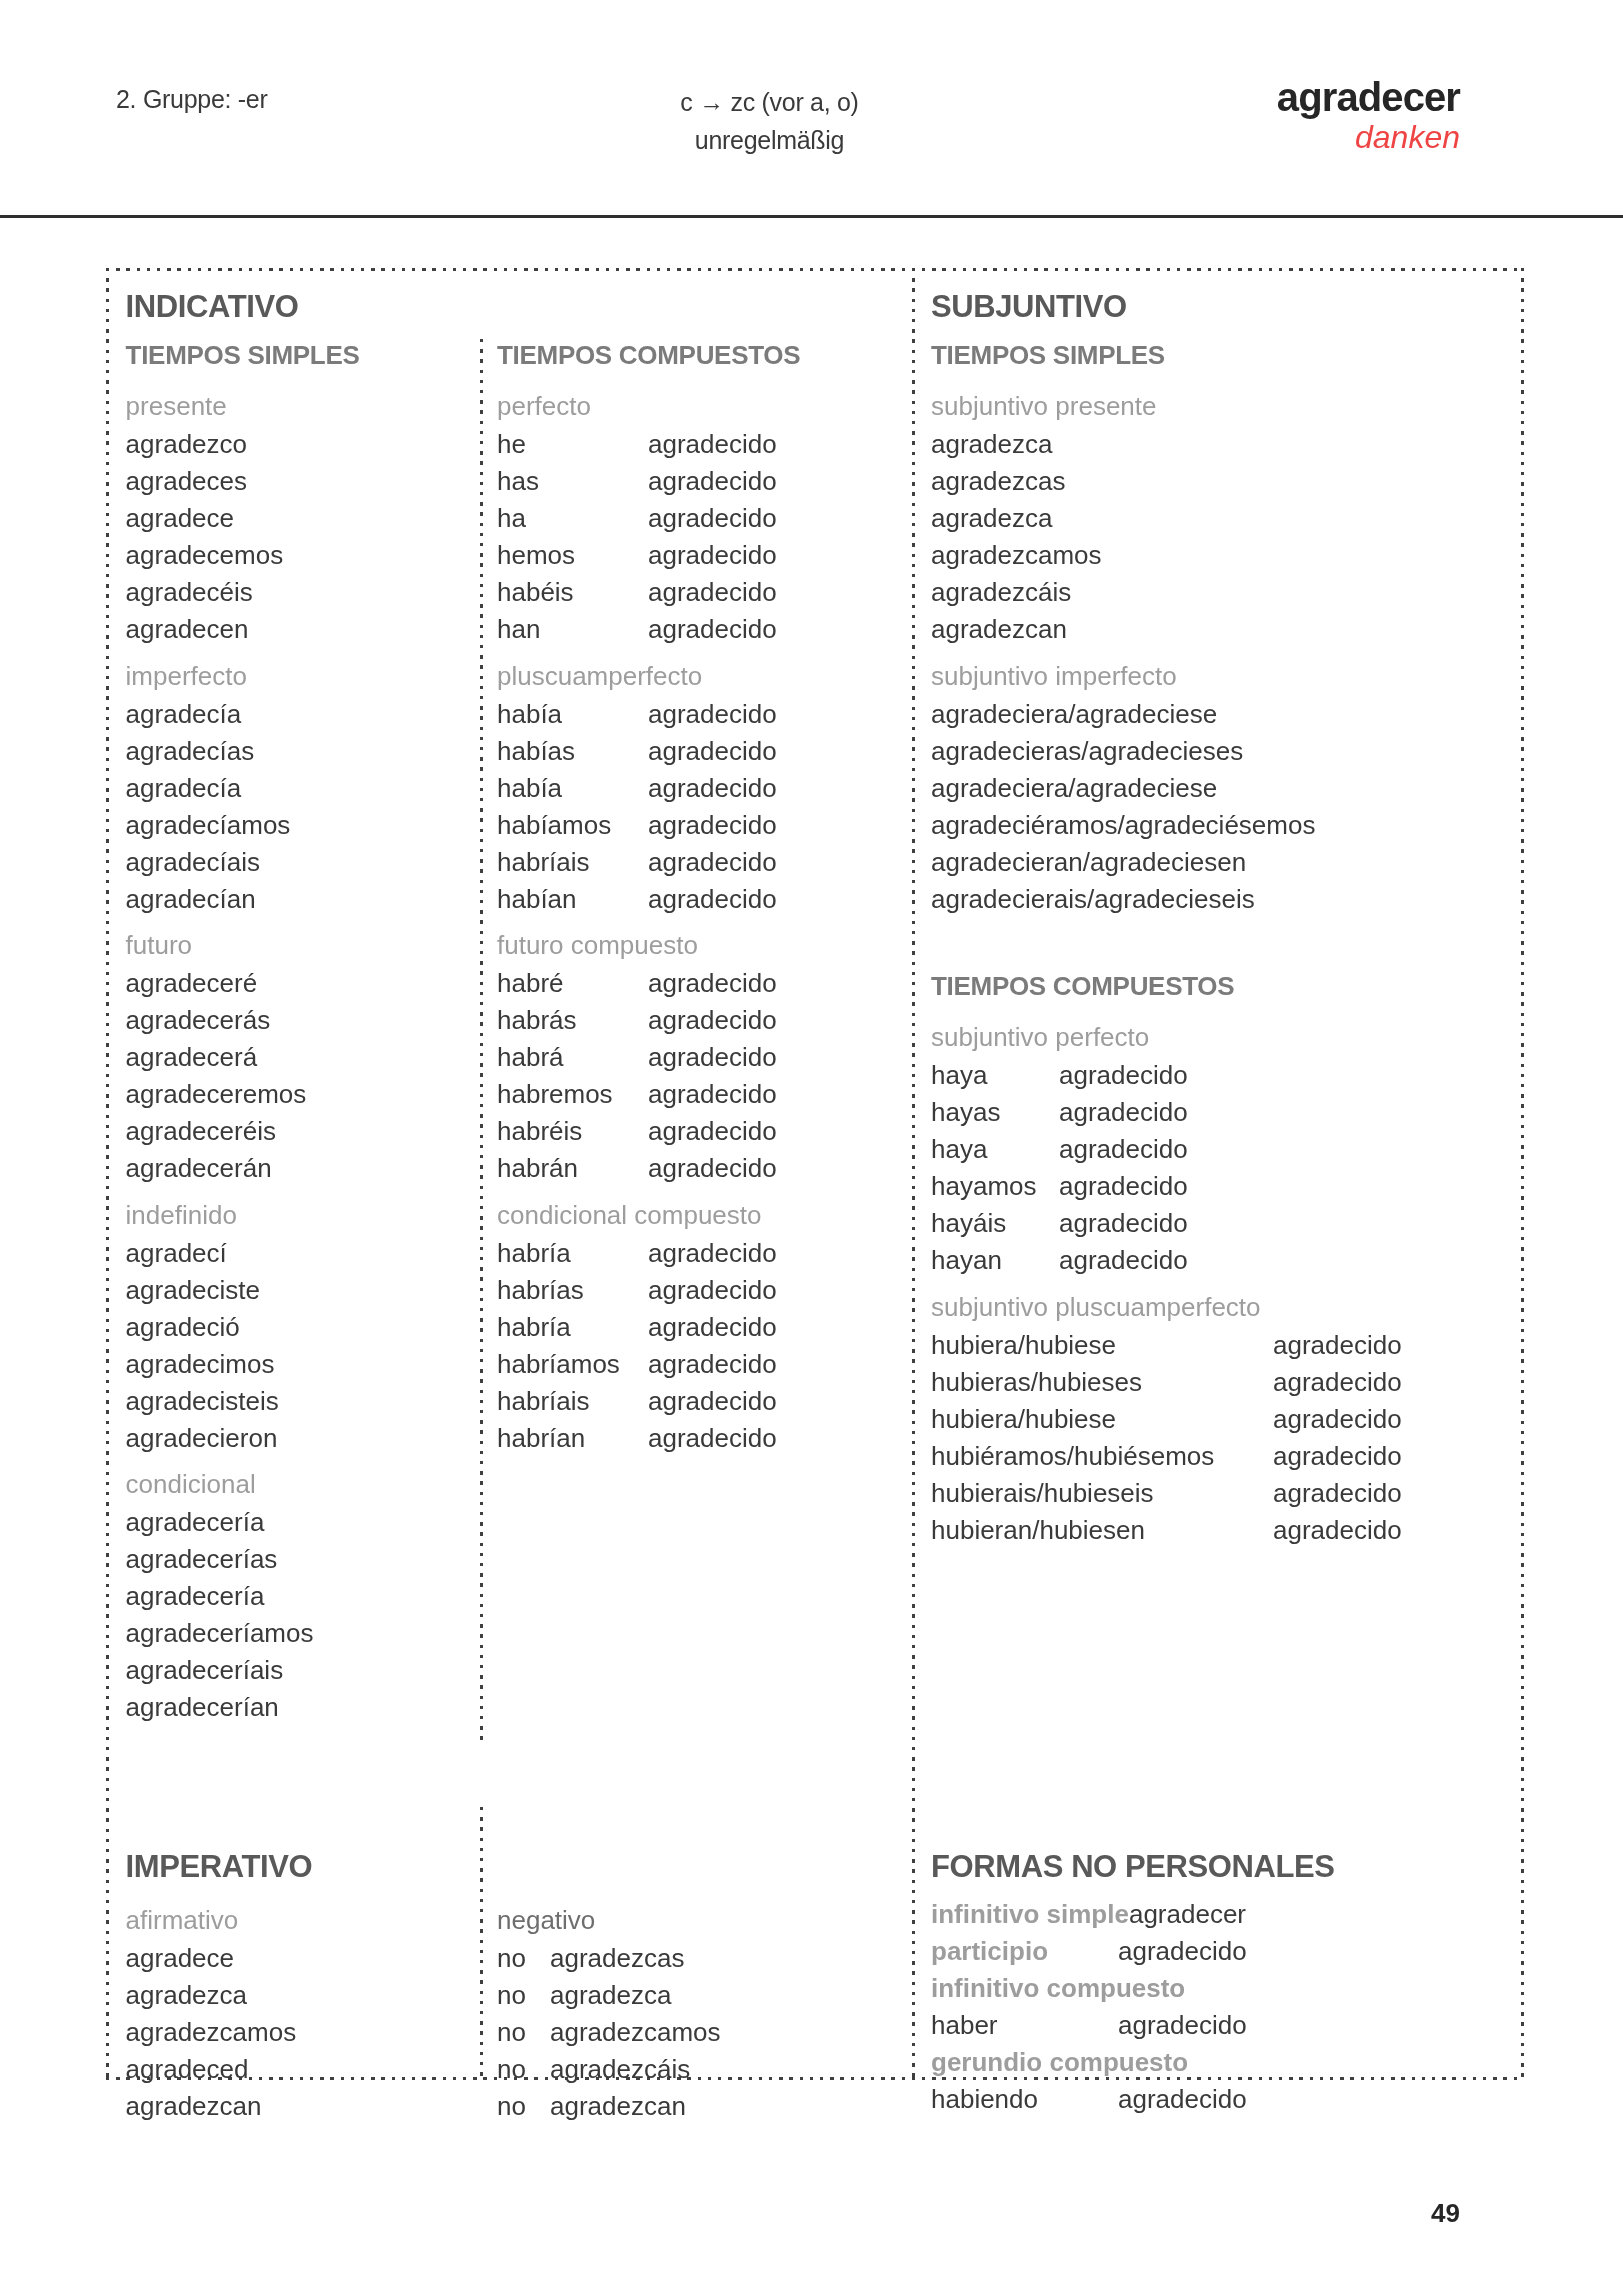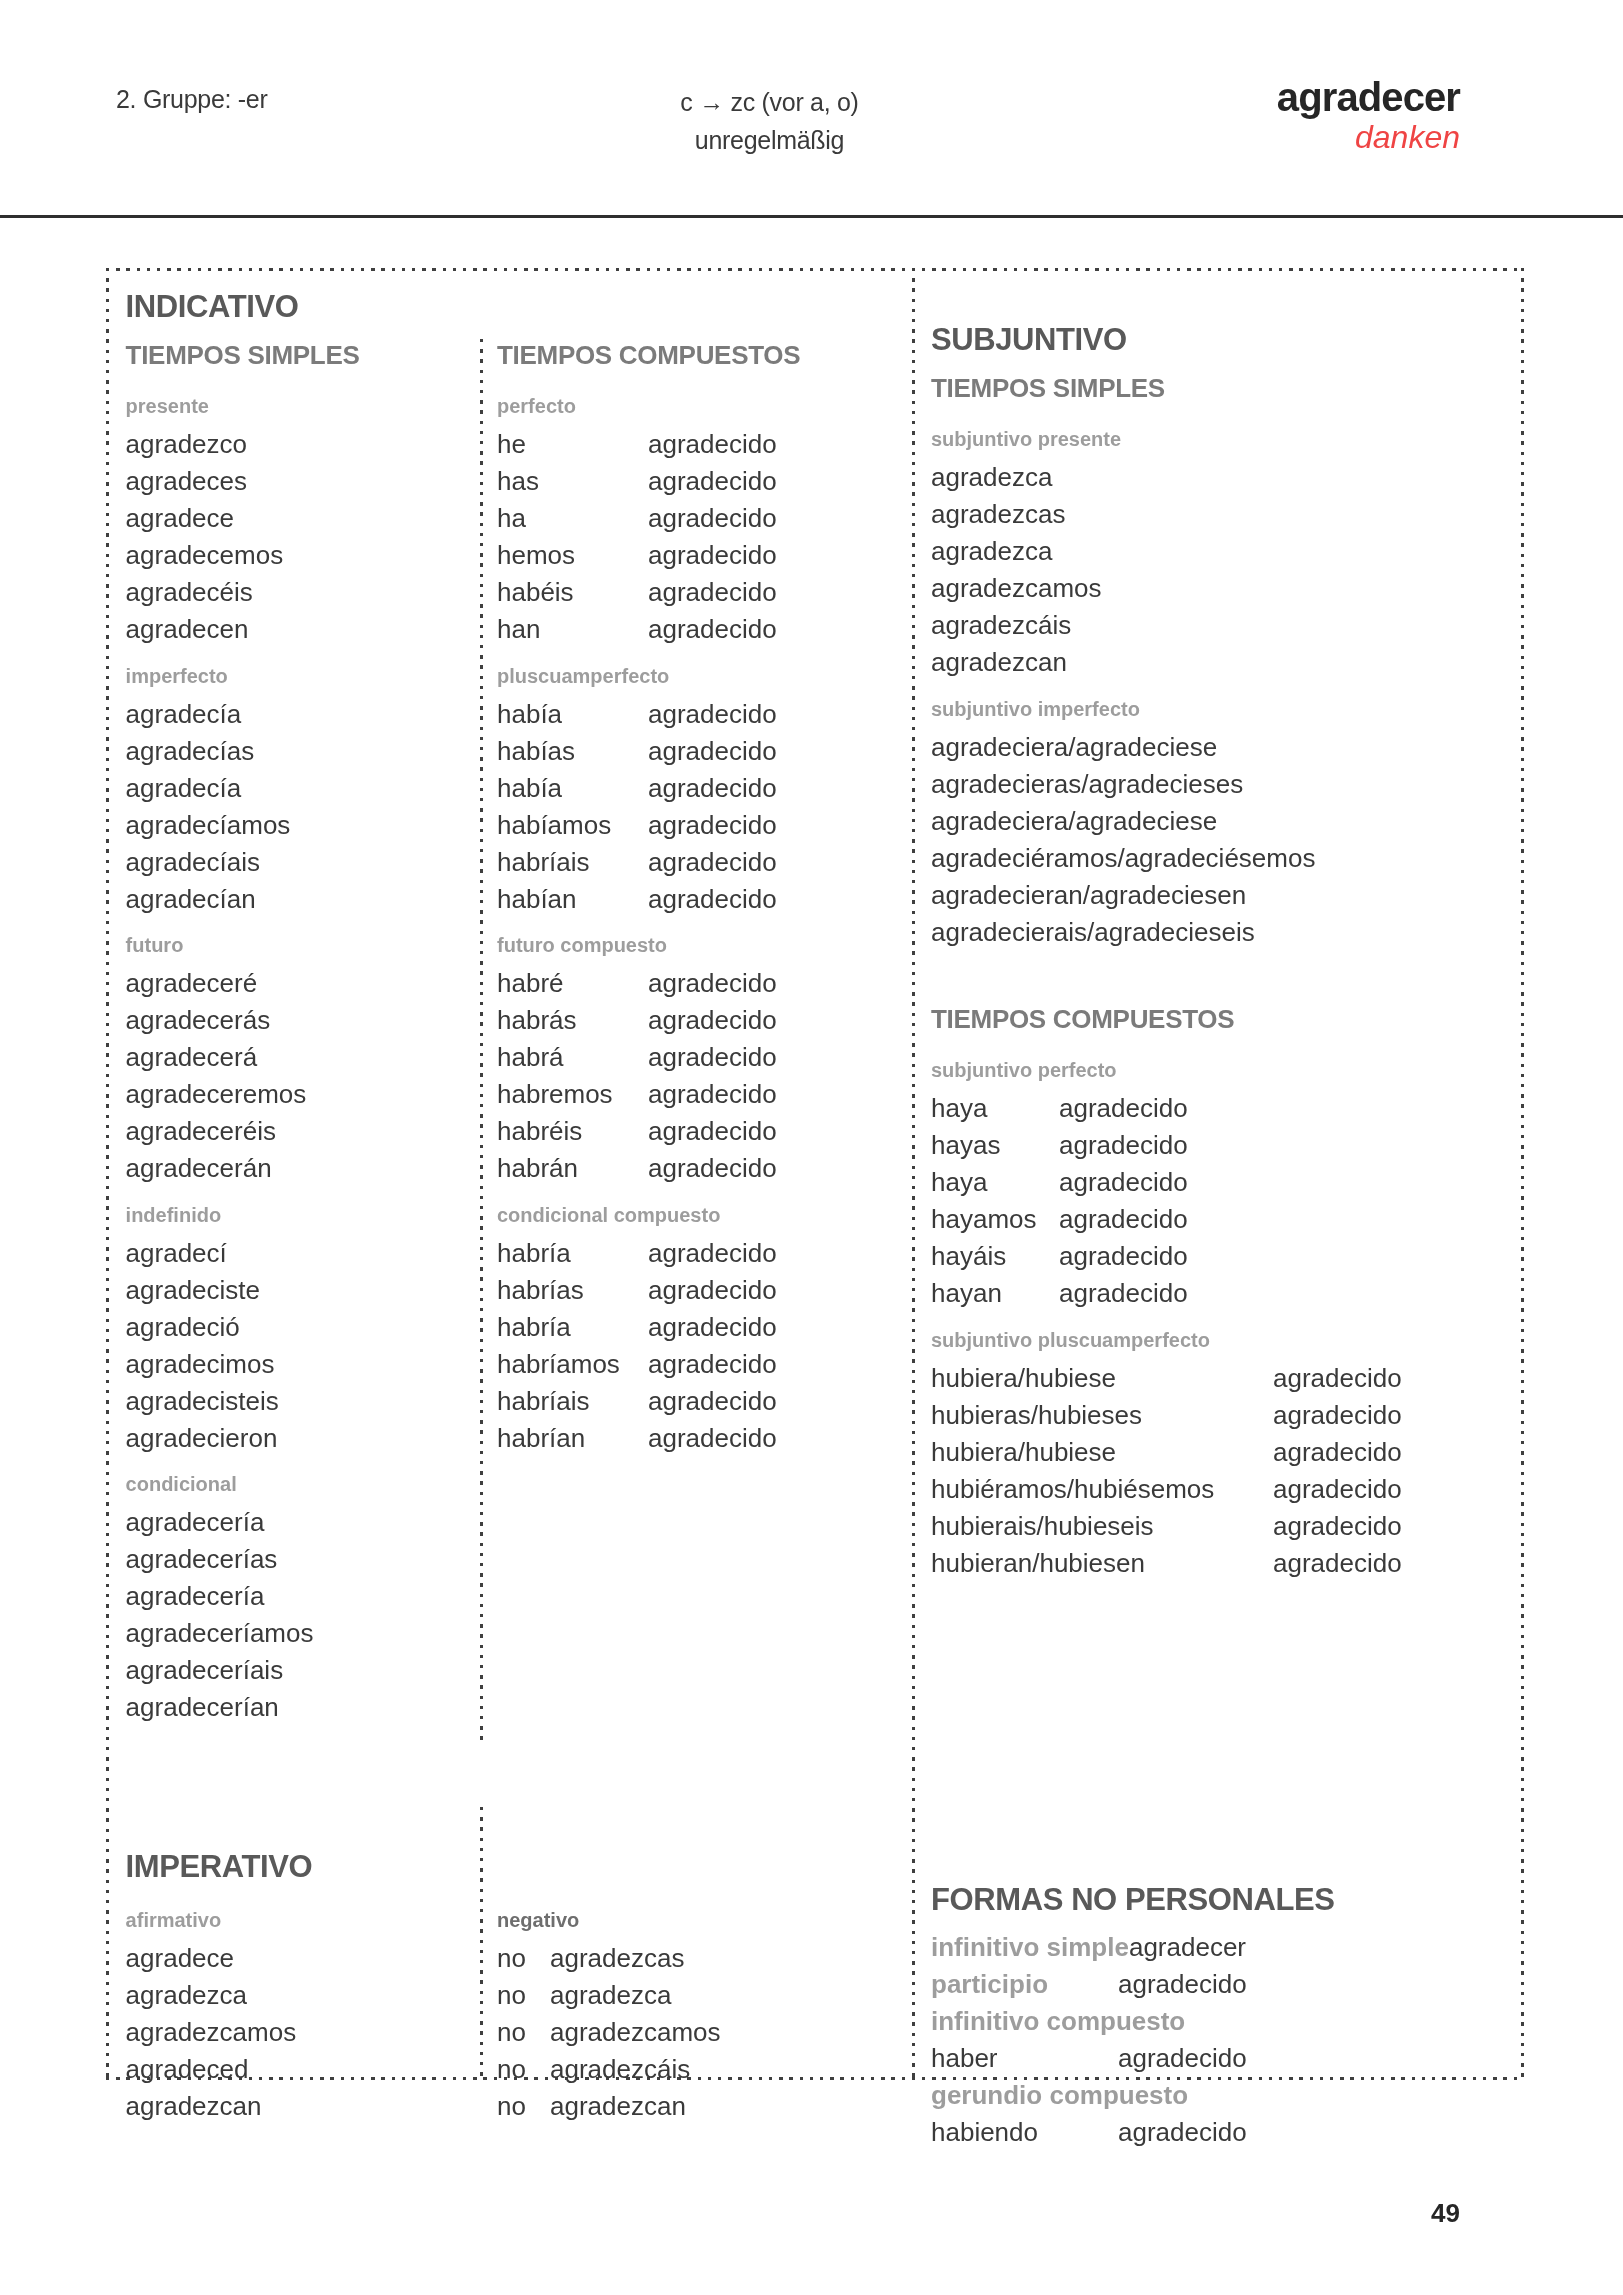--- a/index.html
+++ b/index.html
@@ -28,27 +28,27 @@
   .hl.top{top:0;} .hl.mid{top:1738;} .hl.bot{top:1809px;}
   .vl.left{left:0;top:0;height:1813px;}
   .vl.right{left:1415px;top:0;height:1813px;}
   .vl.v1{left:374px;top:71px;height:1407px;}
   .vl.v2{left:806px;top:0;height:1813px;}
   .vl.v3{left:374px;top:1539px;height:274px;}
   
   .col{position:absolute;top:13.6px;}
   .col.c1{left:19.6px;width:350px;}
   .col.c2{left:391px;width:410px;}
-  .col.c3{left:825px;width:588px;margin-top:33px;}
+  .col.c3{left:825px;width:588px;}
   .col.bottom{top:1574px;}
   .sec-title{font-size:31px;font-weight:bold;color:var(--c-sec);line-height:49px;letter-spacing:-0.4px;white-space:nowrap;}
   .sub-title{font-size:26px;font-weight:bold;color:var(--c-sub);line-height:48px;letter-spacing:-0.3px;white-space:nowrap;}
   .sub-title.gap{margin-top:44px;}
   .spacer-sec{height:49px;}
-  .tense-label{font-size:20px;font-weight:bold;color:var(--c-tense);line-height:39px;margin-top:8.5px;white-space:nowrap;}
+  .tense-label{font-size:26px;font-weight:normal;color:var(--c-tense);line-height:39px;margin-top:8.5px;white-space:nowrap;}
   .tense-label.dark{color:var(--c-tense-dark);}
   .tense-label.tight{margin-top:10px;}
   .form-row{font-size:26px;line-height:37px;color:var(--c-text);white-space:nowrap;display:flex;}
   .aux{flex:0 0 auto;display:inline-block;}
   .aux.w-mid{width:151px;}   
   .aux.w-sm{width:128px;}    
   .aux.w-lg{width:342px;}    
   .neg-particle{flex:0 0 auto;width:53px;display:inline-block;}
   .formas-rows{margin-top:5.1px;}
   .formas-label{flex:0 0 auto;min-width:187px;font-weight:bold;color:var(--c-tense);}

